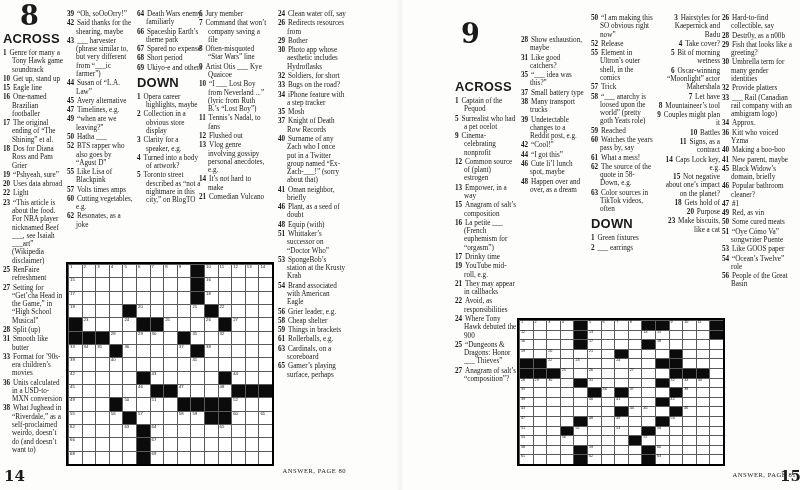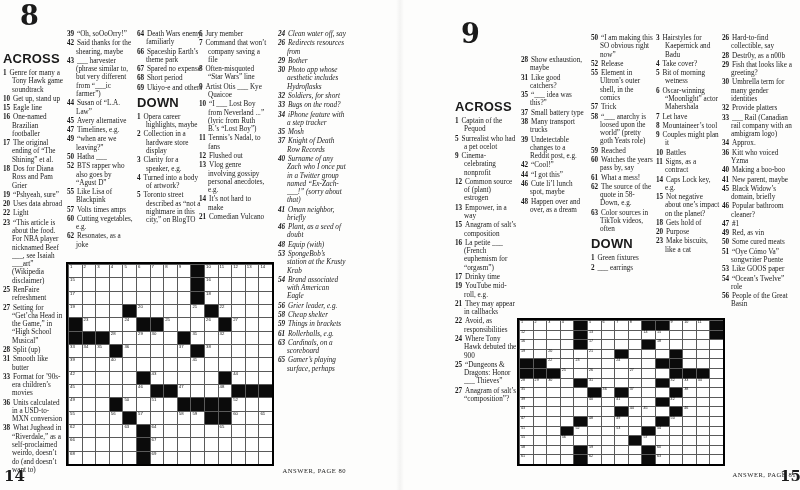--- a/index.html
+++ b/index.html
@@ -4,21 +4,21 @@
 <style>
   html,body{margin:0;padding:0;background:#e8e8e8;}
   .canvas{position:relative;width:800px;height:490px;background:#fefefdff;background:#fdfdfc;
     font-family:"Liberation Serif",serif;color:#1a1a1a;overflow:hidden;margin:0 auto;}
   .gutter{position:absolute;left:396px;top:0;width:8px;height:490px;
     background:linear-gradient(90deg,rgba(0,0,0,0),rgba(0,0,0,.04),rgba(0,0,0,0));}
   .pnum-top{position:absolute;font-weight:bold;font-size:27px;line-height:1;
     font-family:"DejaVu Serif",serif;}
   .pnum-bottom{position:absolute;font-weight:bold;font-size:15px;line-height:1;
     font-family:"DejaVu Serif",serif;}
-  .col{position:absolute;font-size:7.2px;line-height:1.15;margin-top:20px;}
+  .col{position:absolute;font-size:7.2px;line-height:1.15;}
   .clue{padding-left:9px;text-indent:-9px;margin:0 0 1px 0;}
   .clue .num{font-weight:bold;padding-right:1px;}
   .hdr{font-family:"Liberation Sans",sans-serif;font-weight:bold;font-size:13px;
     letter-spacing:.2px;margin:4px 0 2px 0;}
   .hdr:first-child{margin-top:0;}
   .xgrid{position:absolute;display:grid;grid-template-columns:repeat(15,1fr);
     grid-template-rows:repeat(15,1fr);background:#fff;border:2px solid #000;box-sizing:border-box;}
   .cell{position:relative;background:#fff;border-left:.5px solid #5a5a5a;border-top:.5px solid #5a5a5a;}
   .cell.blk{background:#0b0b0b;}
   .cnum{position:absolute;top:-1px;left:1px;font-size:4.3px;line-height:1.25;
@@ -71,51 +71,52 @@
       <div class="clue"><span class="num">62 </span><span>Resonates, as a joke</span></div>
     </div>
   <div class="col" style="left:137px;top:10px;width:66px;">
       <div class="clue"><span class="num">64 </span><span>Death Wars enemy, familiarly</span></div>
       <div class="clue"><span class="num">66 </span><span>Spaceship Earth’s theme park</span></div>
       <div class="clue"><span class="num">67 </span><span>Spared no expense</span></div>
       <div class="clue"><span class="num">68 </span><span>Short period</span></div>
       <div class="clue"><span class="num">69 </span><span>Ukiyo-e and others</span></div>
       <div class="hdr">DOWN</div>
       <div class="clue"><span class="num">1 </span><span>Opera career highlights, maybe</span></div>
-      <div class="clue"><span class="num">2 </span><span>Collection in a hardware store display</span></div>
+      <div class="clue"><span class="num">2 </span><span>Collection in a obvious store display</span></div>
       <div class="clue"><span class="num">3 </span><span>Clarity for a speaker, e.g.</span></div>
       <div class="clue"><span class="num">4 </span><span>Turned into a body of artwork?</span></div>
       <div class="clue"><span class="num">5 </span><span>Toronto street described as “not a nightmare in this city,” on BlogTO</span></div>
     </div>
   <div class="col" style="left:199px;top:10px;width:69px;">
       <div class="clue"><span class="num">6 </span><span>Jury member</span></div>
       <div class="clue"><span class="num">7 </span><span>Command that won’t company saving a file</span></div>
       <div class="clue"><span class="num">8 </span><span>Often-misquoted “Star Wars” line</span></div>
       <div class="clue"><span class="num">9 </span><span>Artist Otis ___ Kye Quaicoe</span></div>
       <div class="clue"><span class="num">10 </span><span>“I ___ Lost Boy from Neverland ...” (lyric from Ruth B.’s “Lost Boy”)</span></div>
       <div class="clue"><span class="num">11 </span><span>Tennis’s Nadal, to fans</span></div>
       <div class="clue"><span class="num">12 </span><span>Flushed out</span></div>
       <div class="clue"><span class="num">13 </span><span>Vlog genre involving gossipy personal anecdotes, e.g.</span></div>
       <div class="clue"><span class="num">14 </span><span>It’s not hard to make</span></div>
       <div class="clue"><span class="num">21 </span><span>Comedian Vulcano</span></div>
     </div>
-  <div class="col" style="left:278px;top:10px;width:68px;font-style:italic;">
+  <div class="col" style="left:278px;top:10px;width:68px;">
       <div class="clue"><span class="num">24 </span><span>Clean water off, say</span></div>
       <div class="clue"><span class="num">26 </span><span>Redirects resources from</span></div>
       <div class="clue"><span class="num">29 </span><span>Bother</span></div>
       <div class="clue"><span class="num">30 </span><span>Photo app whose aesthetic includes Hydroflasks</span></div>
       <div class="clue"><span class="num">32 </span><span>Soldiers, for short</span></div>
       <div class="clue"><span class="num">33 </span><span>Bugs on the road?</span></div>
       <div class="clue"><span class="num">34 </span><span>iPhone feature with a step tracker</span></div>
       <div class="clue"><span class="num">35 </span><span>Mosh</span></div>
       <div class="clue"><span class="num">37 </span><span>Knight of Death Row Records</span></div>
       <div class="clue"><span class="num">40 </span><span>Surname of any Zach who I once put in a Twitter group named “Ex-Zach-___!” (sorry about that)</span></div>
       <div class="clue"><span class="num">41 </span><span>Oman neighbor, briefly</span></div>
       <div class="clue"><span class="num">46 </span><span>Plant, as a seed of doubt</span></div>
       <div class="clue"><span class="num">48 </span><span>Equip (with)</span></div>
+      <div class="clue"><span class="num">51 </span><span>Whittaker’s successor on “Doctor Who”</span></div>
       <div class="clue"><span class="num">53 </span><span>SpongeBob’s station at the Krusty Krab</span></div>
       <div class="clue"><span class="num">54 </span><span>Brand associated with American Eagle</span></div>
       <div class="clue"><span class="num">56 </span><span>Grier leader, e.g.</span></div>
       <div class="clue"><span class="num">58 </span><span>Cheap shelter</span></div>
       <div class="clue"><span class="num">59 </span><span>Things in brackets</span></div>
       <div class="clue"><span class="num">61 </span><span>Rollerballs, e.g.</span></div>
       <div class="clue"><span class="num">63 </span><span>Cardinals, on a scoreboard</span></div>
       <div class="clue"><span class="num">65 </span><span>Gamer’s playing surface, perhaps</span></div>
     </div>
 
@@ -524,21 +525,21 @@
       <div class="clue"><span class="num">58 </span><span>“___ anarchy is loosed upon the world” (pretty goth Yeats role)</span></div>
       <div class="clue"><span class="num">59 </span><span>Reached</span></div>
       <div class="clue"><span class="num">60 </span><span>Watches the years pass by, say</span></div>
       <div class="clue"><span class="num">61 </span><span>What a mess!</span></div>
       <div class="clue"><span class="num">62 </span><span>The source of the quote in 58-Down, e.g.</span></div>
       <div class="clue"><span class="num">63 </span><span>Color sources in TikTok videos, often</span></div>
       <div class="hdr">DOWN</div>
       <div class="clue"><span class="num">1 </span><span>Green fixtures</span></div>
       <div class="clue"><span class="num">2 </span><span>___ earrings</span></div>
     </div>
-  <div class="col" style="left:656px;top:14px;width:64px;">
+  <div class="col" style="left:656px;top:14px;width:64px;text-align:right;">
       <div class="clue"><span class="num">3 </span><span>Hairstyles for Kaepernick and Badu</span></div>
       <div class="clue"><span class="num">4 </span><span>Take cover?</span></div>
       <div class="clue"><span class="num">5 </span><span>Bit of morning wetness</span></div>
       <div class="clue"><span class="num">6 </span><span>Oscar-winning “Moonlight” actor Mahershala</span></div>
       <div class="clue"><span class="num">7 </span><span>Let have</span></div>
       <div class="clue"><span class="num">8 </span><span>Mountaineer’s tool</span></div>
       <div class="clue"><span class="num">9 </span><span>Couples might plan it</span></div>
       <div class="clue"><span class="num">10 </span><span>Battles</span></div>
       <div class="clue"><span class="num">11 </span><span>Signs, as a contract</span></div>
       <div class="clue"><span class="num">14 </span><span>Caps Lock key, e.g.</span></div>

